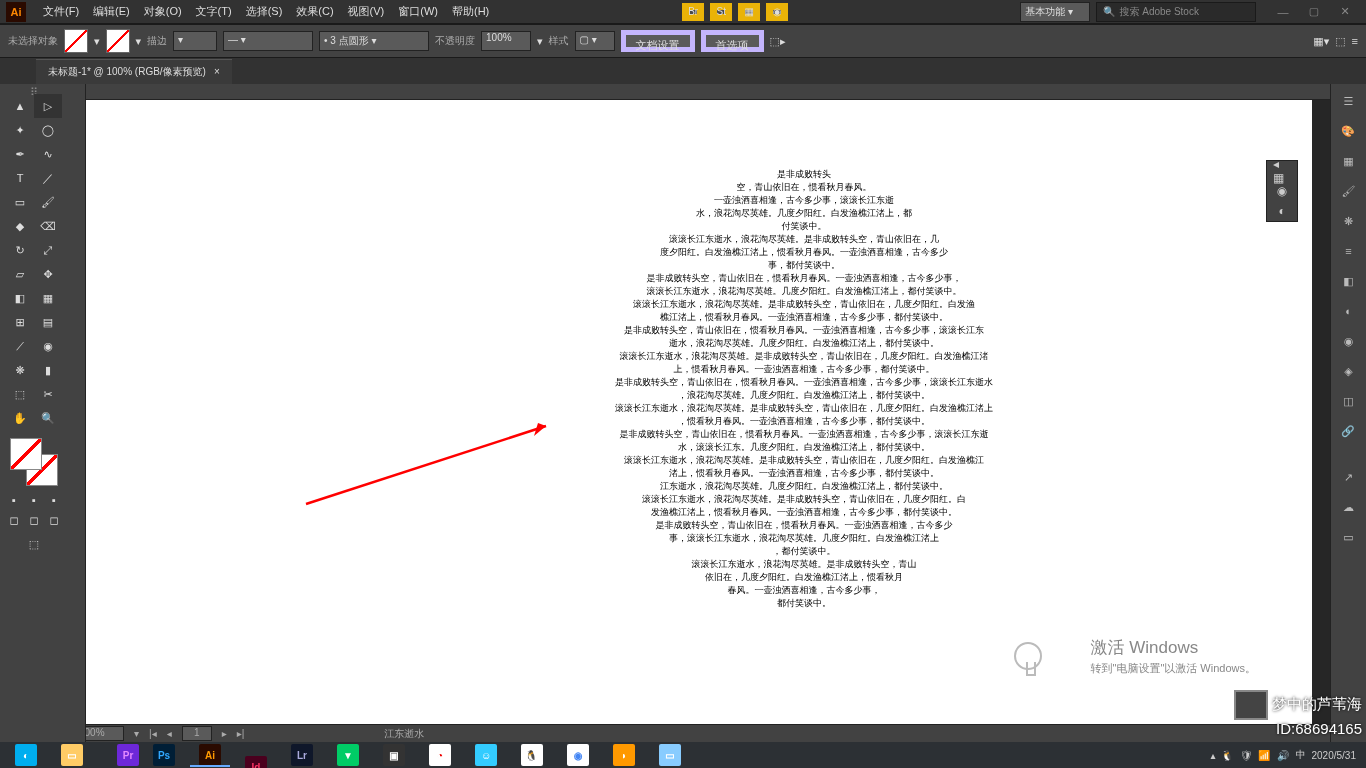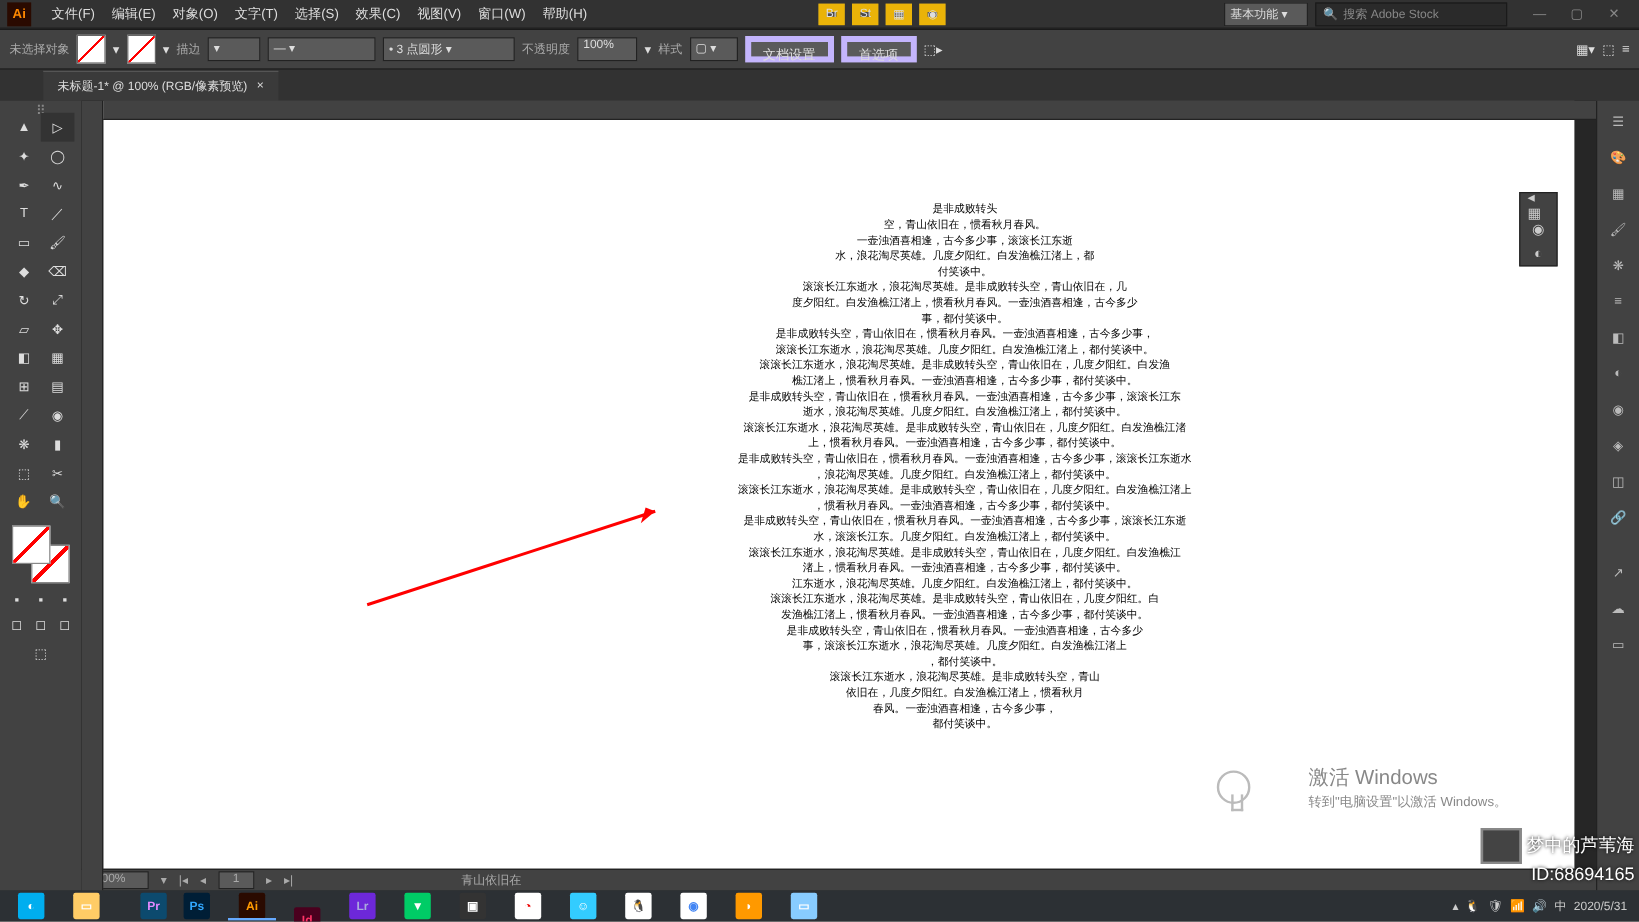--- a/index.html
+++ b/index.html
@@ -279,49 +279,49 @@
 
 <div class="status-bar">
   <div class="zoom-field">100%</div>
   <span>▾</span>
   <span>|◂</span>
   <span>◂</span>
   <span class="zoom-field" style="width:30px;text-align:center">1</span>
   <span>▸</span>
   <span>▸|</span>
   <div style="width:120px"></div>
-  <span>青山依旧在</span>
+  <span>江东逝水</span>
 </div>
 
 <div class="credit">
   <span class="credit-icon"></span><span>梦中的芦苇海</span><br>
   <span>ID:68694165</span>
 </div>
 
 <div class="taskbar" id="taskbar">
   <div class="task-icon">
       <div class="task-app" style="background: rgb(0, 174, 239); color: rgb(255, 255, 255);">◐</div>
     </div>
     <div class="task-icon">
       <div class="task-app" style="background: rgb(255, 204, 102); color: rgb(255, 255, 255);">▭</div>
     </div>
     <div class="task-icon">
-      <div class="task-app" style="background: #0c4a6e; color: rgb(228, 137, 255); margin-left: 20px;">Pr</div>
+      <div class="task-app" style="background: #6d28d9; color: rgb(228, 137, 255); margin-left: 20px;">Pr</div>
     </div>
     <div class="task-icon">
       <div class="task-app" style="background: rgb(0, 30, 54); color: rgb(49, 168, 255);">Ps</div>
     </div>
     <div class="task-icon active">
       <div class="task-app" style="background: rgb(42, 10, 0); color: rgb(255, 154, 0);">Ai</div>
     </div>
     <div class="task-icon">
       <div class="task-app" style="background: rgb(74, 0, 30); color: rgb(255, 51, 102); margin-top: 24px;">Id</div>
     </div>
     <div class="task-icon">
-      <div class="task-app" style="background: #6d28d9; color: rgb(170, 170, 221);">Lr</div>
+      <div class="task-app" style="background: #0f172a; color: rgb(170, 170, 221);">Lr</div>
     </div>
     <div class="task-icon">
       <div class="task-app" style="background: rgb(0, 204, 102); color: rgb(255, 255, 255);">▼</div>
     </div>
     <div class="task-icon">
       <div class="task-app" style="background: rgb(51, 51, 51); color: rgb(255, 255, 255);">▣</div>
     </div>
     <div class="task-icon">
       <div class="task-app" style="background: rgb(255, 255, 255); color: rgb(238, 0, 0);">◔</div>
     </div>

